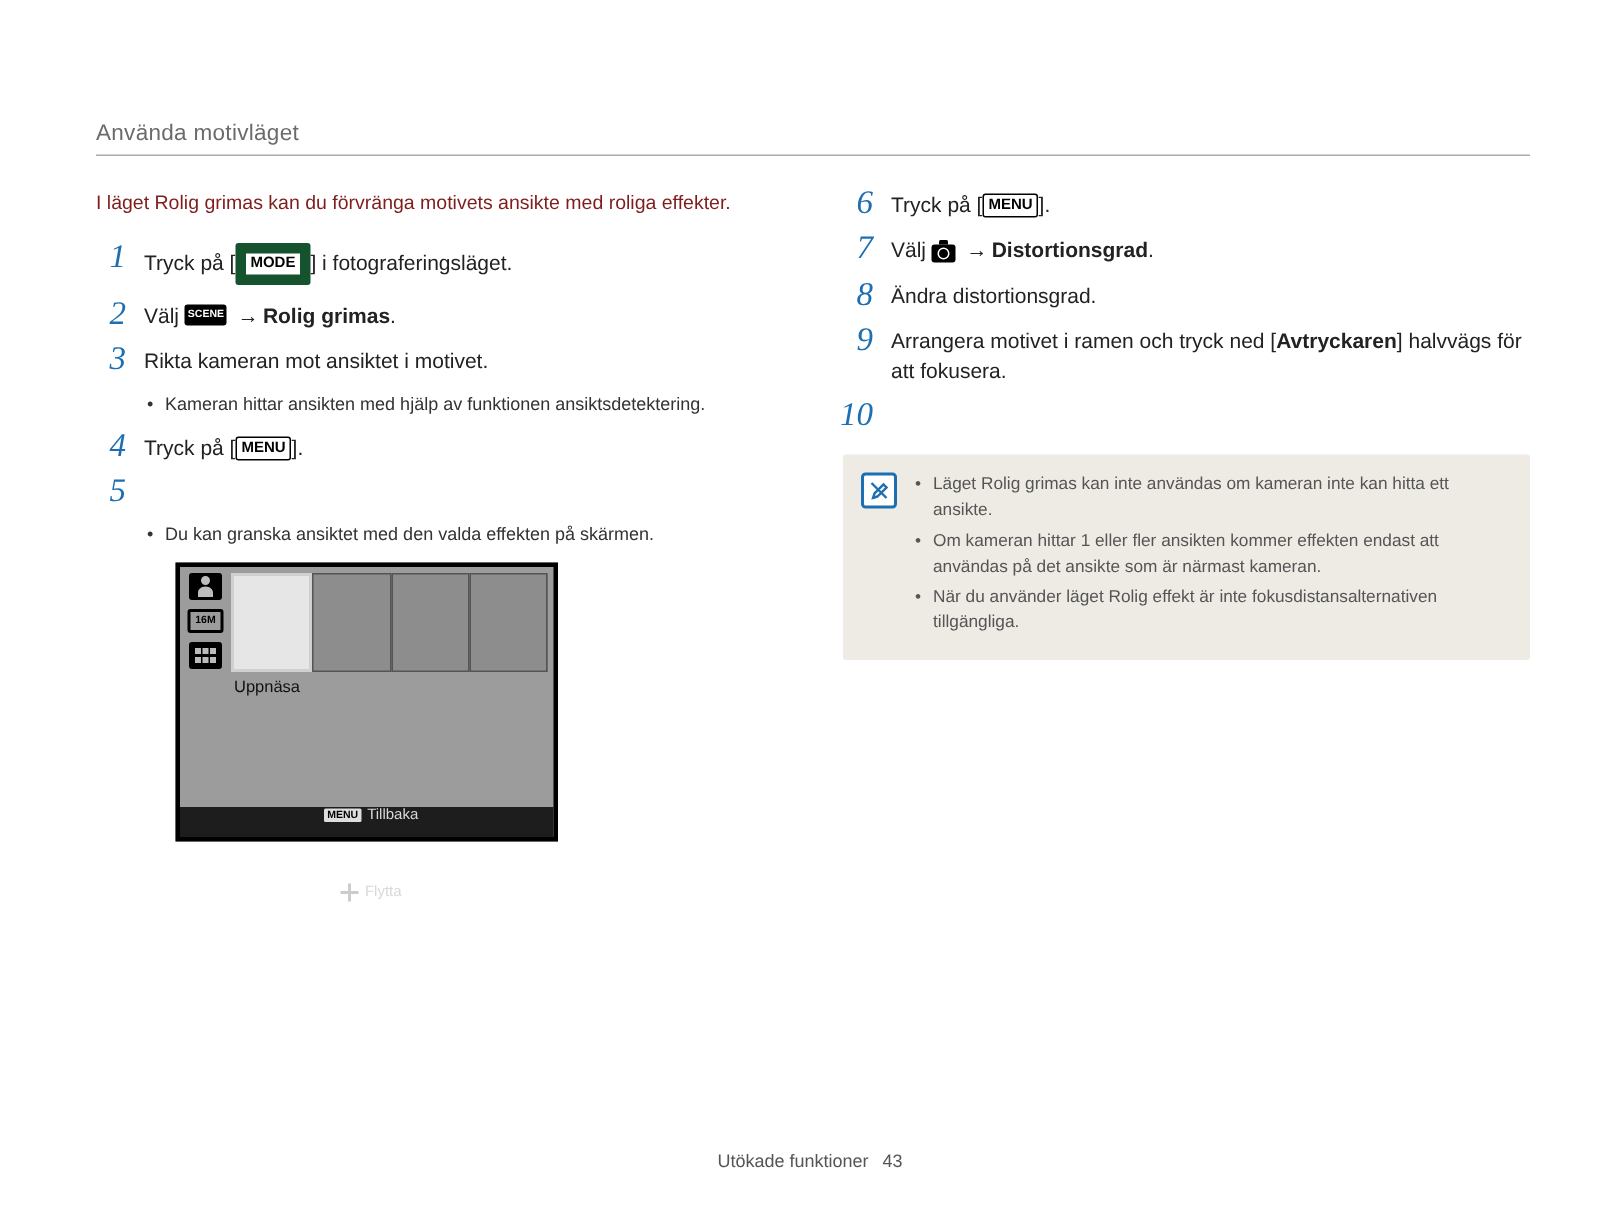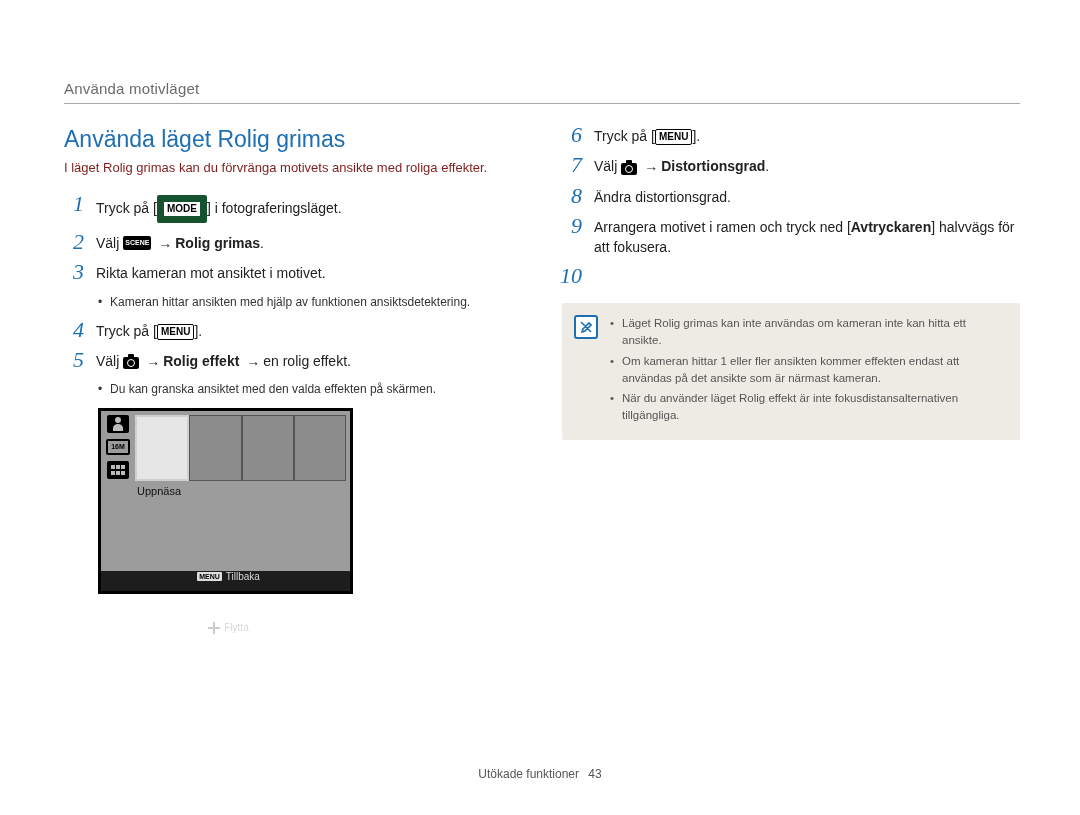--- a/index.html
+++ b/index.html
@@ -157,21 +157,21 @@
     position: absolute;
     top: 2px; left: 4px;
     width: 6px; height: 6px;
     border: 1px solid #fff;
     border-radius: 50%;
   }
   .arrow { margin: 0 3px; }
 
   
   .lcd {
-    margin-left: 34px;
+    margin-left: 53px;
     margin-top: 8px;
     width: 255px;
     height: 186px;
     border: 3px solid #000;
     background: #9c9c9c;
     position: relative;
     box-sizing: border-box;
   }
   .lcd-left-icons {
     position: absolute;
@@ -302,21 +302,20 @@
 <body>
 
 <div class="page">
 
   <div class="header-title">Använda motivläget</div>
   <hr class="header-rule">
 
   <div class="columns">
 
     <div class="col">
-      <h2 class="h2">Använda läget Rolig grimas</h2>
       <div class="intro">I läget Rolig grimas kan du förvränga motivets ansikte med roliga effekter.</div>
 
       <div id="left-steps">
           <div class="step">
             <span class="num">1</span>
             <span class="body">Tryck på [<span class="inline-icon mode-icon">MODE</span>] i fotograferingsläget.</span>
           </div>
           <div class="step">
             <span class="num">2</span>
             <span class="body">Välj <span class="inline-icon scene-icon">SCENE</span> <span class="arrow">→</span><span class="bold">Rolig grimas</span>.</span>
@@ -327,21 +326,20 @@
           </div>
           <ul class="sub-bullets">
             <li>Kameran hittar ansikten med hjälp av funktionen ansiktsdetektering.</li>
           </ul>
           <div class="step">
             <span class="num">4</span>
             <span class="body">Tryck på [<span class="inline-icon menu-icon">MENU</span>].</span>
           </div>
           <div class="step">
             <span class="num">5</span>
-            <span class="body">Välj <span class="inline-icon camera-icon"></span> <span class="arrow">→</span><span class="bold">Rolig effekt</span> <span class="arrow">→</span>en rolig effekt.</span>
           </div>
           <ul class="sub-bullets">
             <li>Du kan granska ansiktet med den valda effekten på skärmen.</li>
           </ul>
         </div>
 
       <div class="lcd">
         <div class="lcd-left-icons">
           <div class="ic person">
             <svg viewBox="0 0 12 14">

